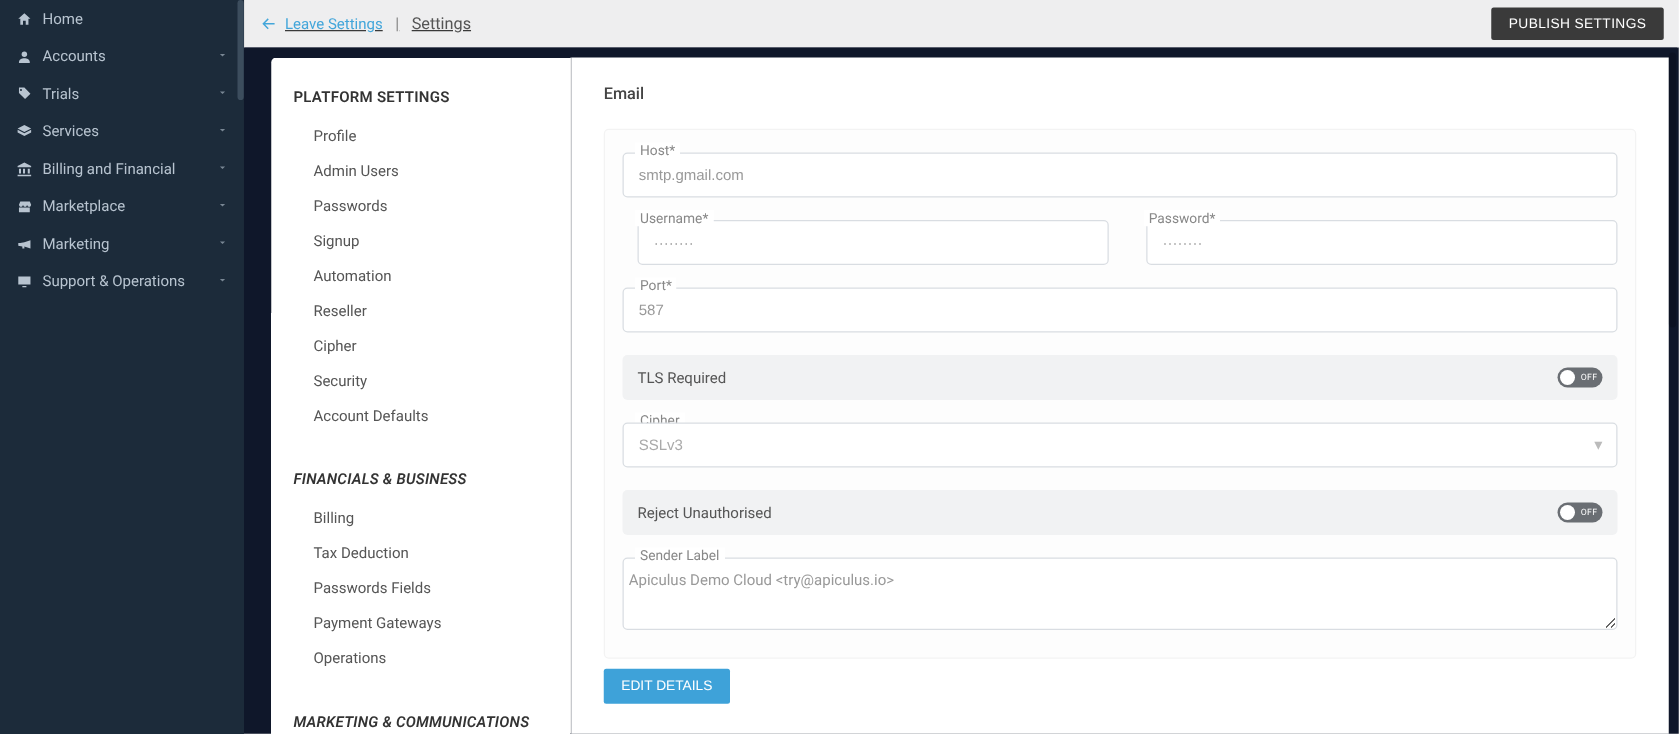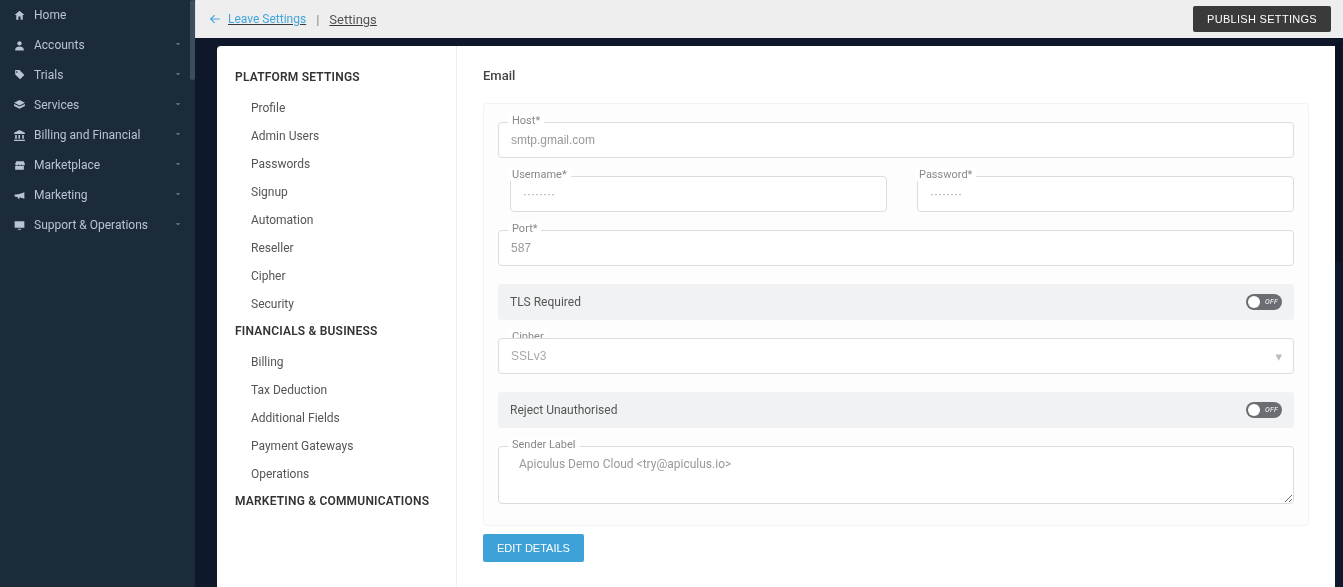--- a/index.html
+++ b/index.html
@@ -22,42 +22,42 @@
 .topbar .back svg { margin-right: 6px; }
 .topbar .sep { margin: 0 10px; color: #888; }
 .topbar .title { color: #555; font-size: 13px; }
 .publish-btn { margin-left: auto; background: #3a3a3a; color: #fff; border: none; padding: 7px 14px; font-size: 11px; letter-spacing: 0.3px; border-radius: 2px; cursor: pointer; }
 
 
 .content { position: fixed; left: 195px; top: 38px; right: 0; bottom: 0; background: #0f172a; display: flex; padding: 8px 8px 0 22px; justify-content: center; }
 .settings-panel { width: 240px; background: #fff; border-radius: 4px 0 0 0; padding: 18px 0 8px 0; overflow-y: auto; border-right: 1px solid #eee; }
 .settings-section-title { font-size: 12px; font-weight: 600; color: #333; padding: 6px 18px 10px; letter-spacing: 0.2px; }
 .settings-link { display: block; padding: 7px 18px 7px 26px; font-size: 12px; color: #555; cursor: pointer; border-radius: 16px; margin: 0 8px; }
-.settings-section-title.mt { margin-top: 0; }
+.settings-section-title.mt { margin-top: 24px; font-style: italic; }
 
 .main-panel { flex: 1; background: #fff; padding: 22px 26px; overflow-y: auto; position: relative; }
 .main-panel h3 { font-size: 13px; font-weight: 500; color: #444; margin-bottom: 20px; }
 
 .form-box { border: 1px solid #f3f3f3; border-radius: 4px; padding: 18px 14px 14px; background: #fdfdfd; }
 .field-wrap { position: relative; margin-bottom: 18px; }
 .field-row { display: flex; gap: 18px; }
 .field-row .field-wrap { flex: 1; padding-left: 12px; }
 .field-label { position: absolute; top: -8px; left: 10px; background: #fff; padding: 0 4px; font-size: 11px; color: #888; }
 .field-input { width: 100%; height: 36px; border: 1px solid #d9dde2; border-radius: 4px; padding: 0 12px; font-size: 12px; color: #999; background: #fff; }
 .field-input::placeholder { color: #aaa; }
 .field-select { width: 100%; height: 36px; border: 1px solid #d9dde2; border-radius: 4px; padding: 0 12px; font-size: 12px; color: #aaa; background: #fff; appearance: none; position: relative; }
 .select-wrap { position: relative; }
 .select-wrap .caret { position: absolute; right: 12px; top: 50%; transform: translateY(-50%); color: #bbb; pointer-events: none; }
-.field-textarea { width: 100%; height: 58px; border: 1px solid #d9dde2; border-radius: 4px; padding: 10px 20px; font-size: 12px; color: #999; background: #fff; resize: both; font-family: inherit; }
+.field-textarea { width: 100%; height: 58px; border: 1px solid #d9dde2; border-radius: 4px; padding: 10px 4px; font-size: 12px; color: #999; background: #fff; resize: both; font-family: inherit; }
 
 .toggle-row { background: #f1f2f3; border-radius: 4px; padding: 10px 12px; display: flex; align-items: center; margin-bottom: 18px; }
 .toggle-row .tlabel { font-size: 12px; color: #555; }
 .toggle { margin-left: auto; width: 36px; height: 16px; background: #6a6e73; border-radius: 10px; position: relative; cursor: pointer; display: flex; align-items: center; }
 .toggle .knob { position: absolute; left: 2px; width: 12px; height: 12px; background: #fff; border-radius: 50%; }
-.toggle .off { font-size: 7px; color: #fff; position: absolute; right: 4px; letter-spacing: 0.3px; font-style: italic; }
+.toggle .off { font-size: 7px; color: #fff; position: absolute; right: 4px; letter-spacing: 0.3px; }
 
 .edit-btn { background: #3ea2d9; color: #fff; border: none; padding: 8px 14px; font-size: 11px; border-radius: 2px; cursor: pointer; margin-top: 8px; }
 
 .main-scroll-thumb { position: fixed; right: 2px; top: 42px; width: 6px; height: 220px; background: rgba(0,0,0,0.18); border-radius: 3px; }
 
 </style>
 </head>
 <body>
 
 <div class="nav-sidebar">
@@ -167,25 +167,26 @@
   <div class="settings-panel">
     <div class="settings-section-title">PLATFORM SETTINGS</div>
     <a class="settings-link">Profile</a>
     <a class="settings-link">Admin Users</a>
     <a class="settings-link">Passwords</a>
     <a class="settings-link">Signup</a>
     <a class="settings-link">Automation</a>
     <a class="settings-link">Reseller</a>
     <a class="settings-link">Cipher</a>
     <a class="settings-link">Security</a>
+    <a class="settings-link">Account Defaults</a>
 
     <div class="settings-section-title mt">FINANCIALS &amp; BUSINESS</div>
     <a class="settings-link">Billing</a>
     <a class="settings-link">Tax Deduction</a>
-    <a class="settings-link">Additional Fields</a>
+    <a class="settings-link">Passwords Fields</a>
     <a class="settings-link">Payment Gateways</a>
     <a class="settings-link">Operations</a>
 
     <div class="settings-section-title mt">MARKETING &amp; COMMUNICATIONS</div>
 
   </div>
 
   <div class="main-panel">
     <h3>Email</h3>
 

